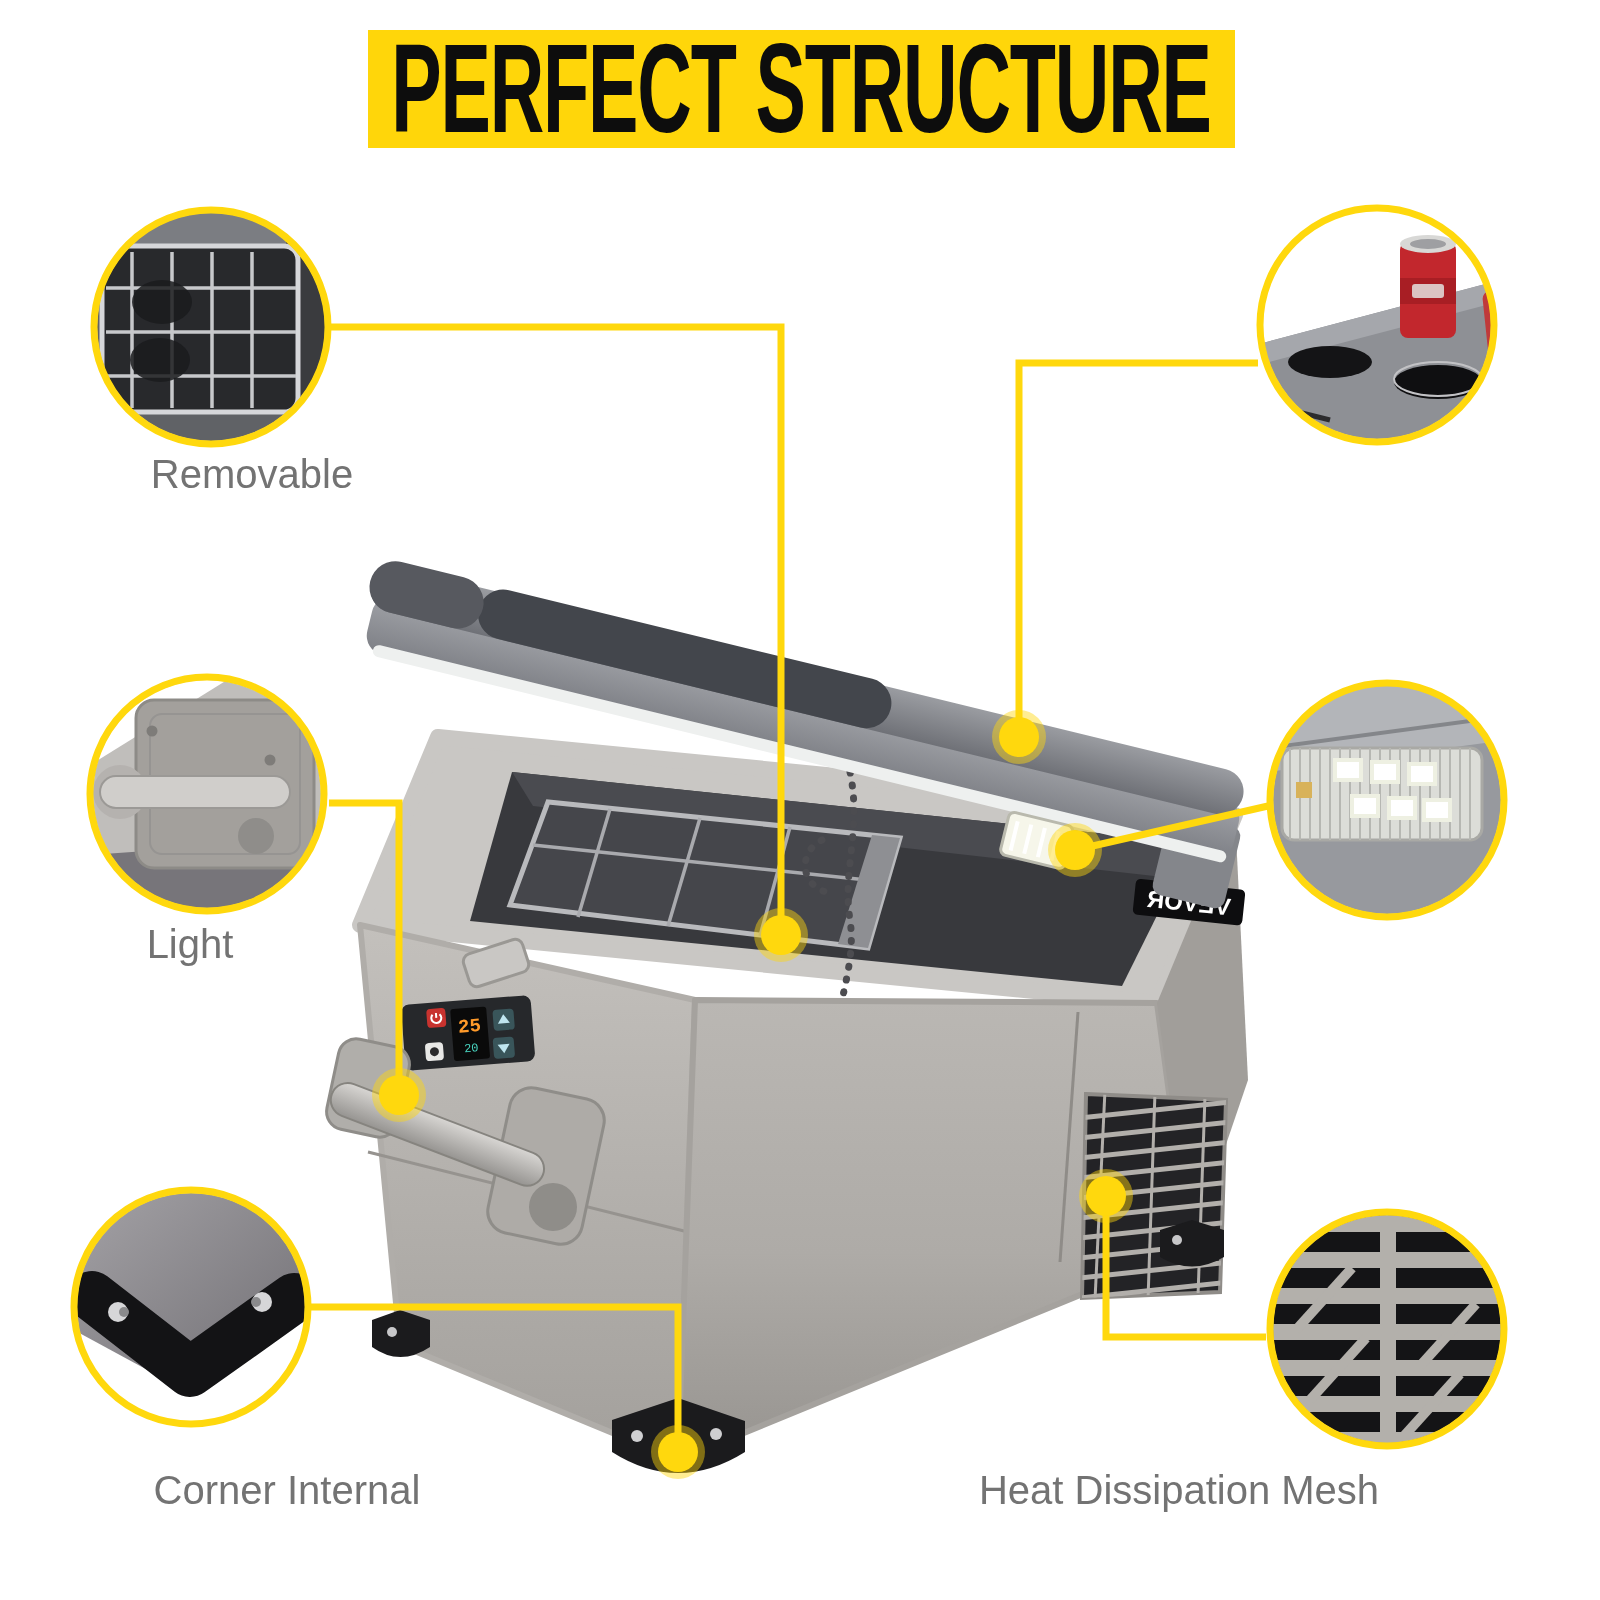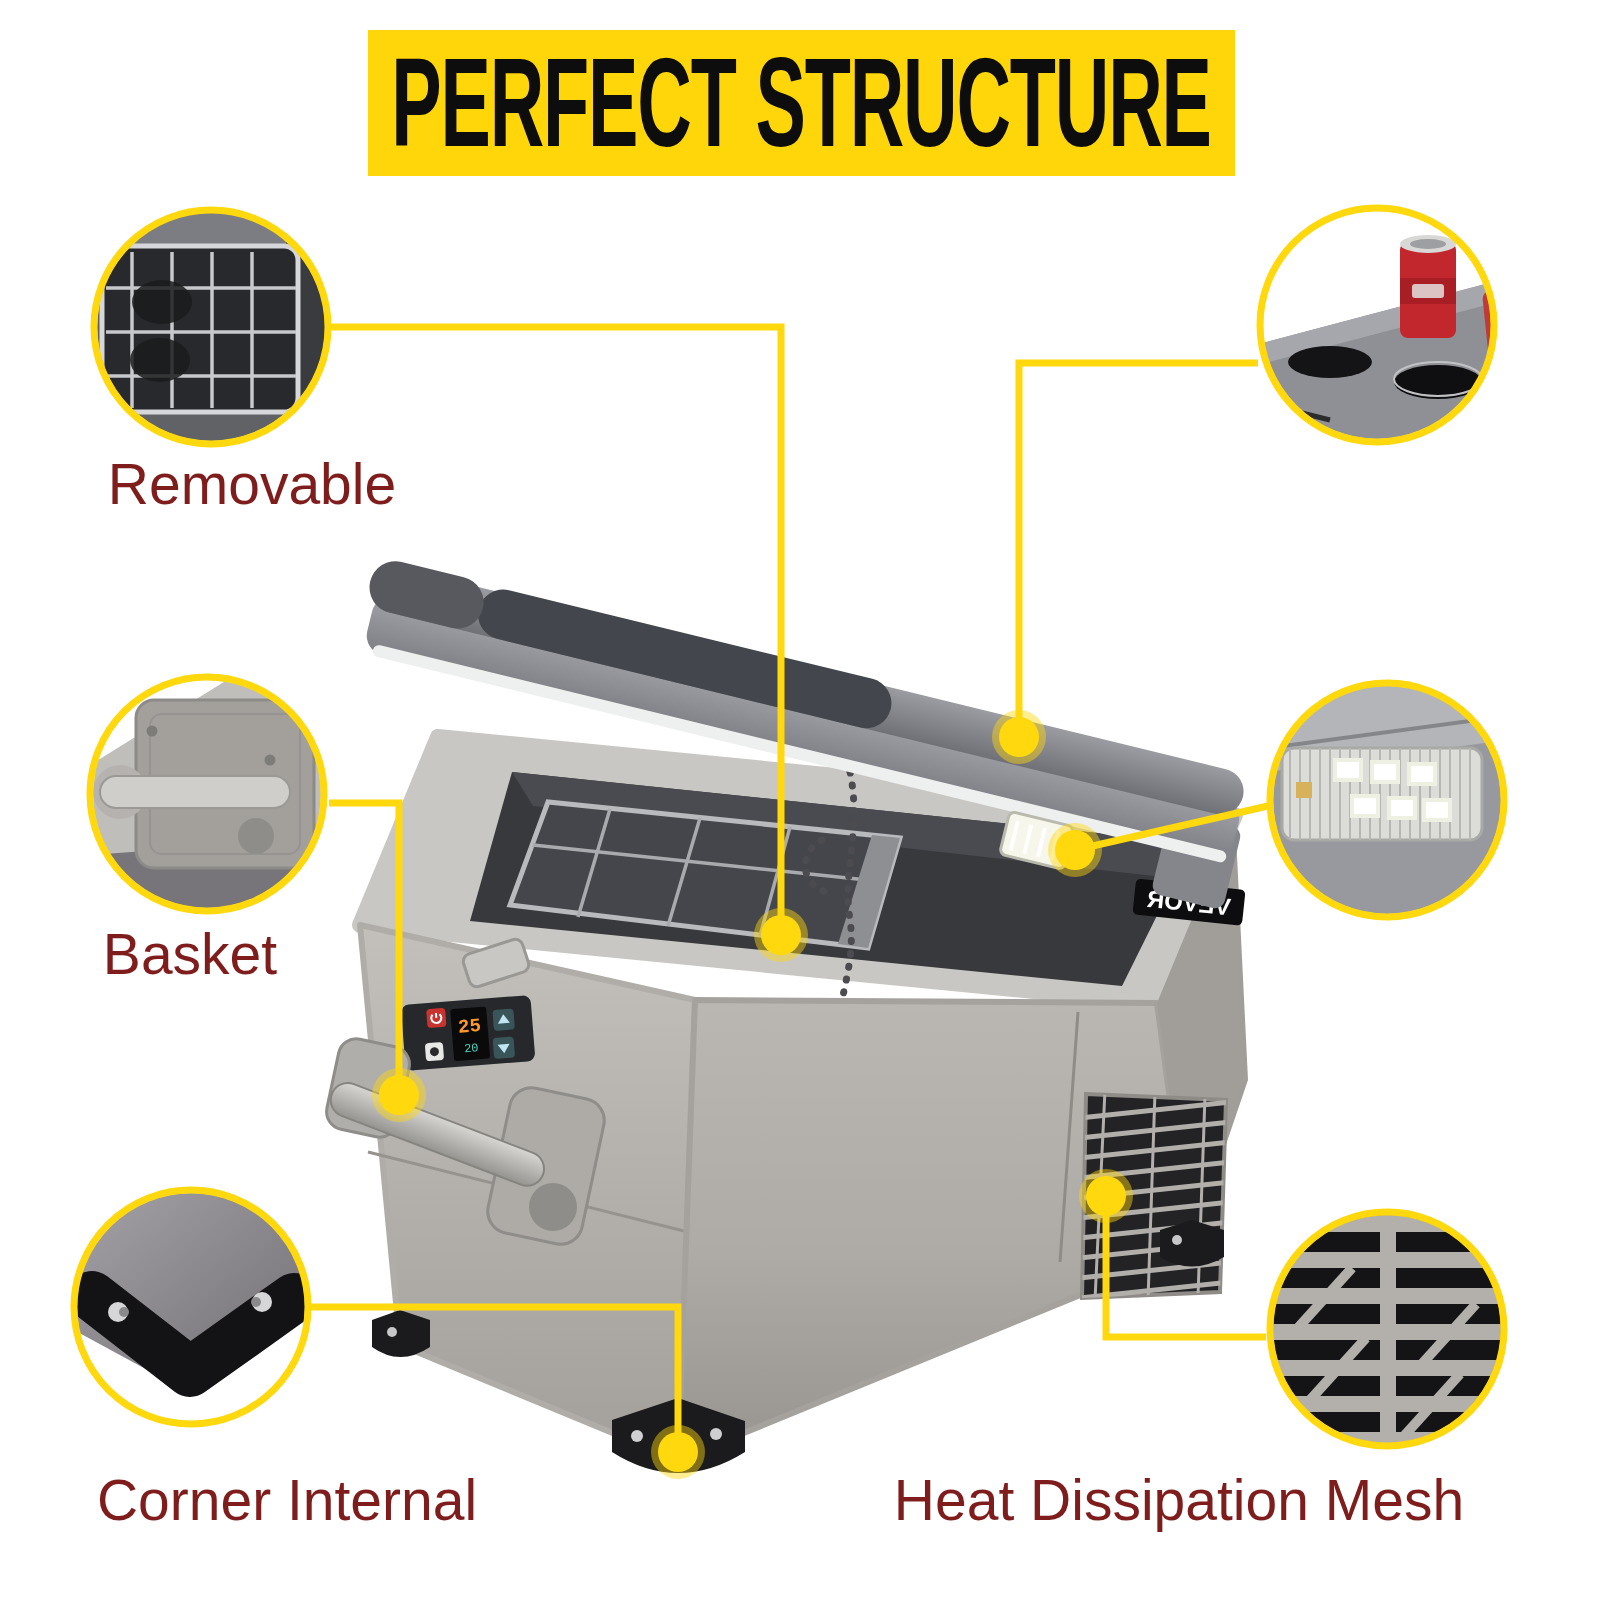--- a/index.html
+++ b/index.html
@@ -1,23 +1,23 @@
 <!DOCTYPE html>
 <html><head>
 <meta charset="utf-8">
 <style>
   html,body{margin:0;padding:0;background:#ffffff;}
   .stage{position:relative;width:1600px;height:1600px;background:#ffffff;overflow:hidden;
          font-family:"Liberation Sans", sans-serif;}
-  .title-bar{position:absolute;left:368px;top:30px;width:867px;height:146px;
+  .title-bar{position:absolute;left:368px;top:30px;width:867px;height:118px;
              display:flex;align-items:center;justify-content:center;}
   .title-bar span{display:inline-block;font-weight:700;font-size:126px;line-height:1;
                   color:#0d0d0d;transform:scaleX(0.60);white-space:nowrap;letter-spacing:-2px;}
   .feature-label{position:absolute;transform:translate(-50%,0);text-align:center;
-                 color:#7f1d1d;font-size:57px;line-height:1.13;white-space:nowrap;}
+                 color:#737373;font-size:40px;line-height:1.13;white-space:nowrap;}
   svg{position:absolute;left:0;top:0;}
 </style>
 </head>
 <body>
 
 <div class="stage">
 
   <svg width="1600" height="1600" viewBox="0 0 1600 1600">
     <defs>
       <linearGradient id="gFrontFace" x1="0" y1="0" x2="0" y2="1">
@@ -351,21 +351,21 @@
   </svg>
 
   <div class="title-bar" style="background:#FFD60A">
     <span>PERFECT STRUCTURE</span>
   </div>
 
   <div class="feature-label" style="left:252px;top:452px">
     <div>Removable</div>
   </div>
   <div class="feature-label" style="left:190px;top:922px">
-    <div>Basket</div>
+    <div>Light</div>
   </div>
   <div class="feature-label" style="left:287px;top:1468px">
     <div>Corner Internal</div>
   </div>
   <div class="feature-label" style="left:1179px;top:1468px">
     <div>Heat Dissipation Mesh</div>
   </div>
 
 </div>
 

